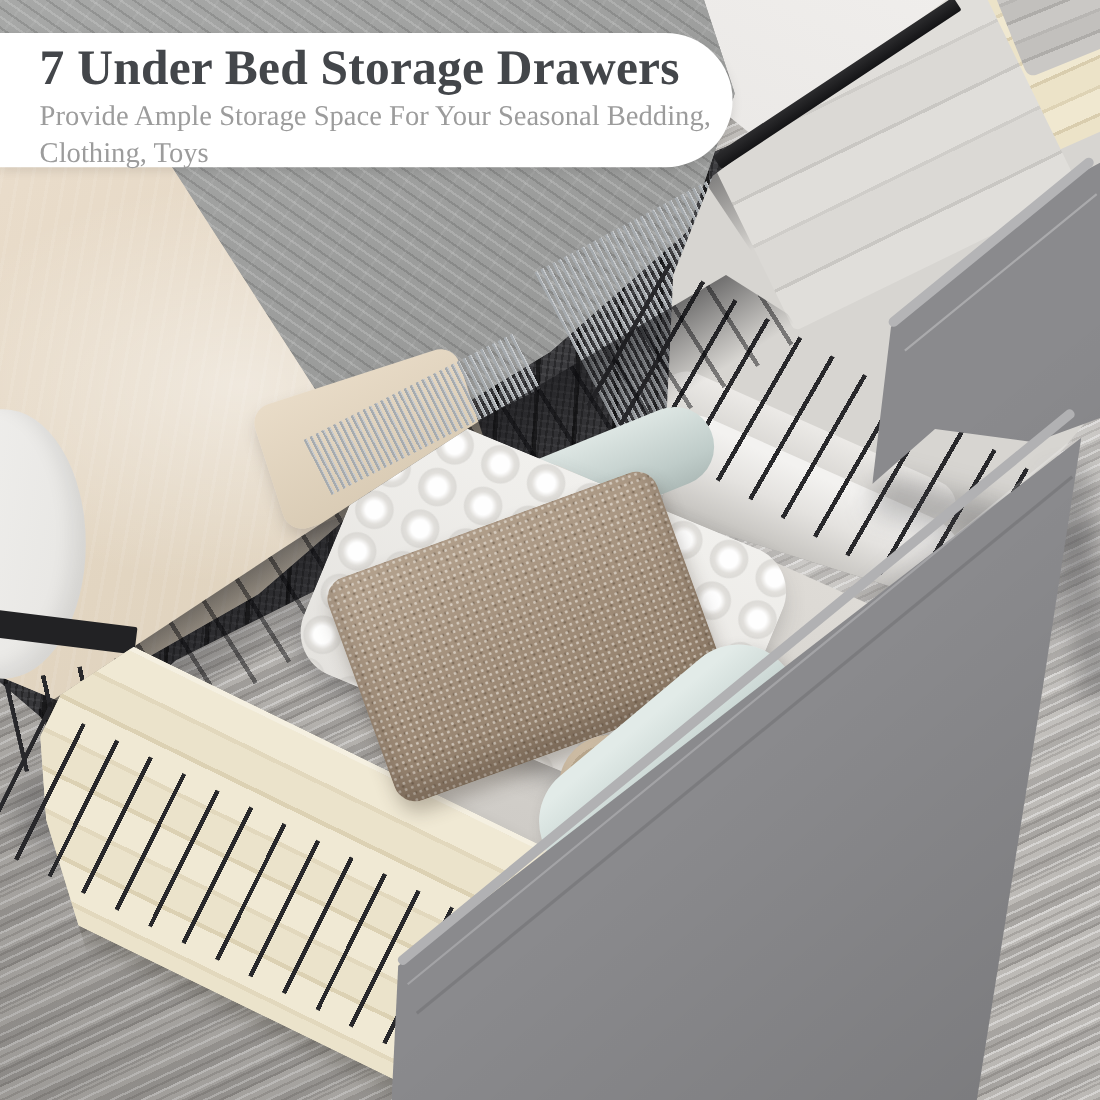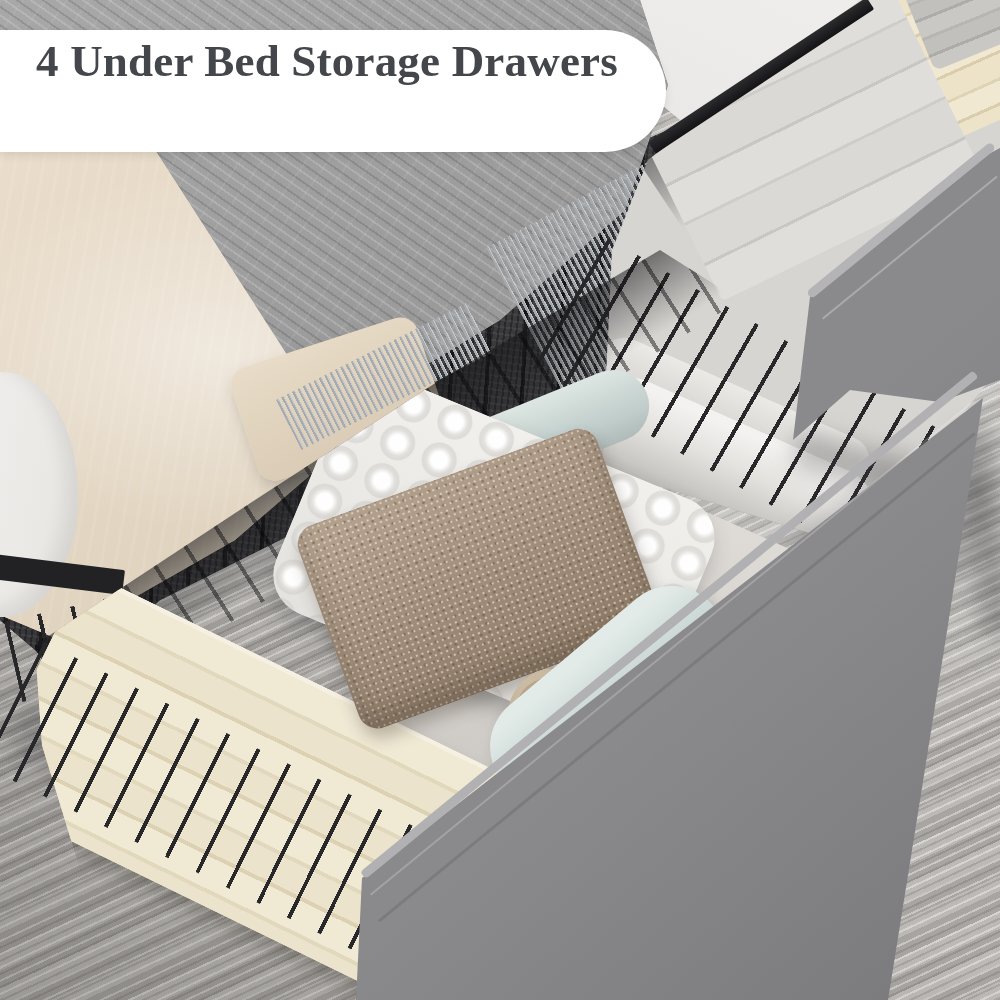--- a/index.html
+++ b/index.html
@@ -212,15 +212,20 @@
   </div>
 
   <div class="fence fence-front"></div>
   <div class="shadow s5"></div>
   <div class="panel-lower"></div>
   <div class="pl-rim"></div>
   <div class="pl-hl"></div>
   <div class="pl-crease"></div>
 
   <div class="card">
-    <h1>4 Under Bed Storage Drawers</h1>
+    <h1>7 Under Bed Storage Drawers</h1>
+    <p>
+        <span>Provide Ample Storage Space For Your Seasonal Bedding,</span>
+        <br>
+    <span>Clothing, Toys</span>
+      </p>
   </div>
 </div>
 
 </body></html>

